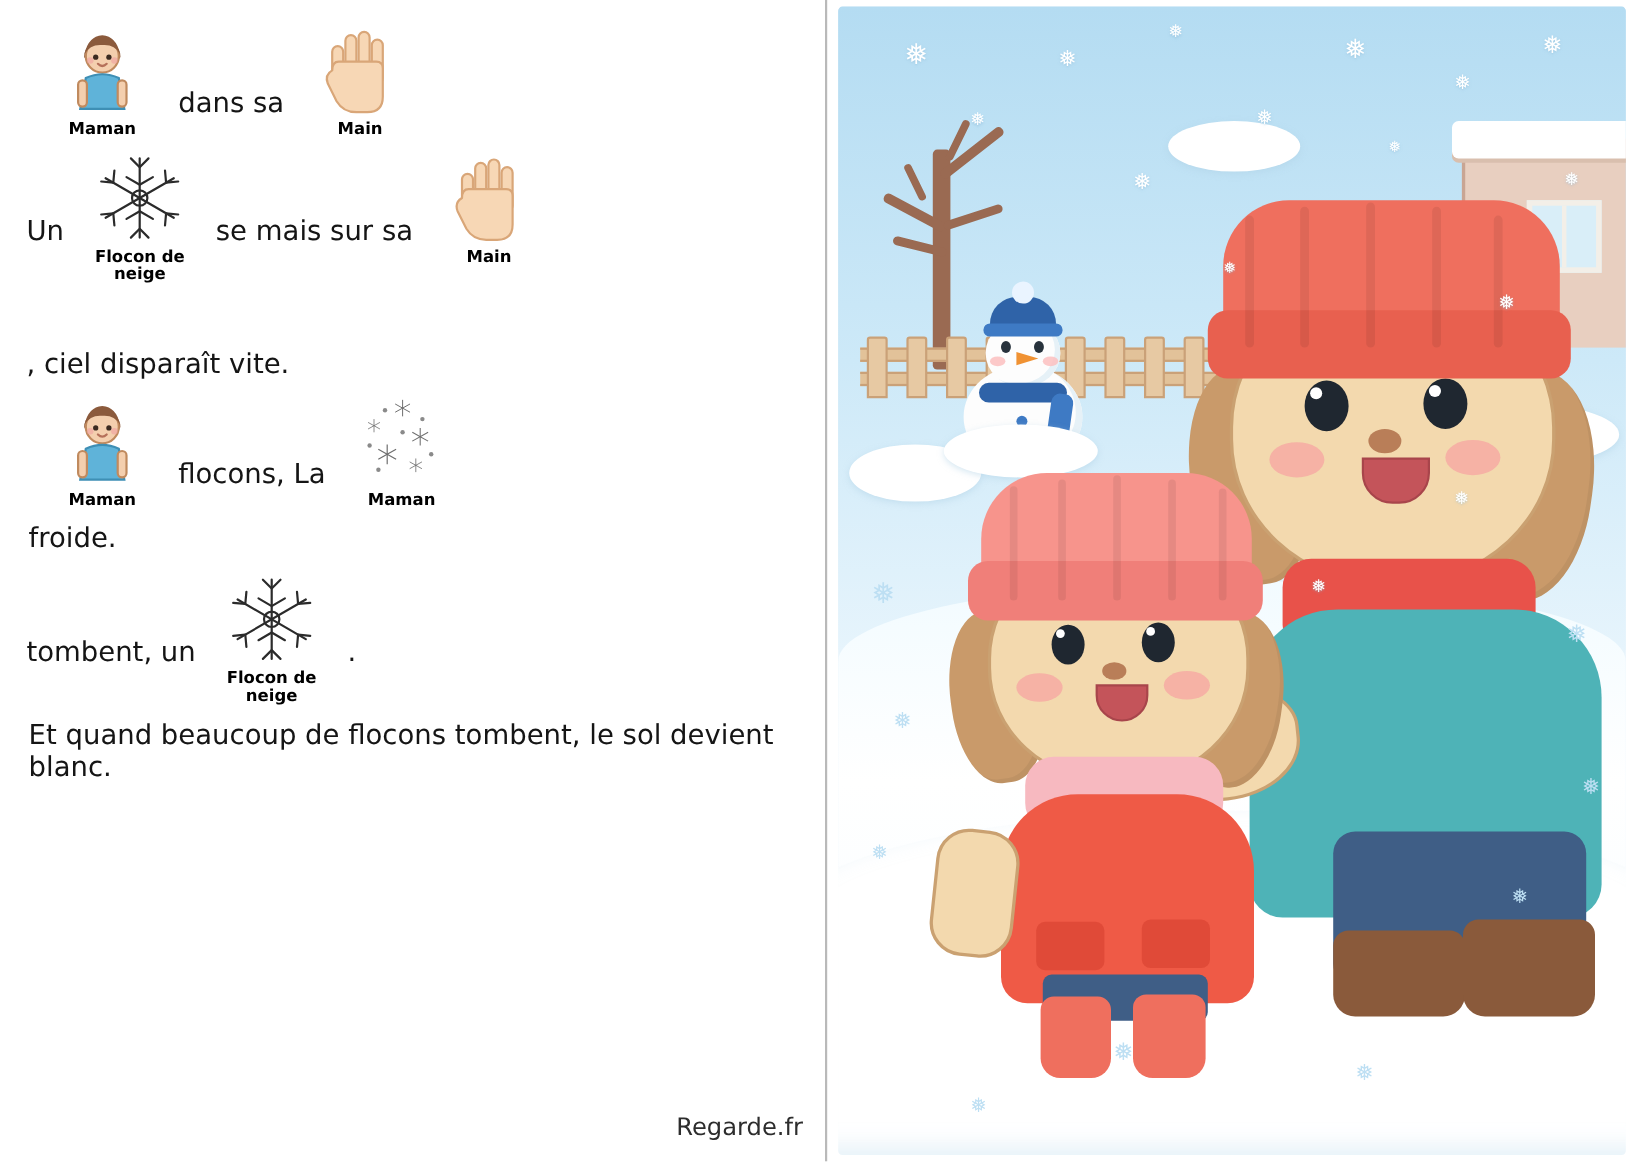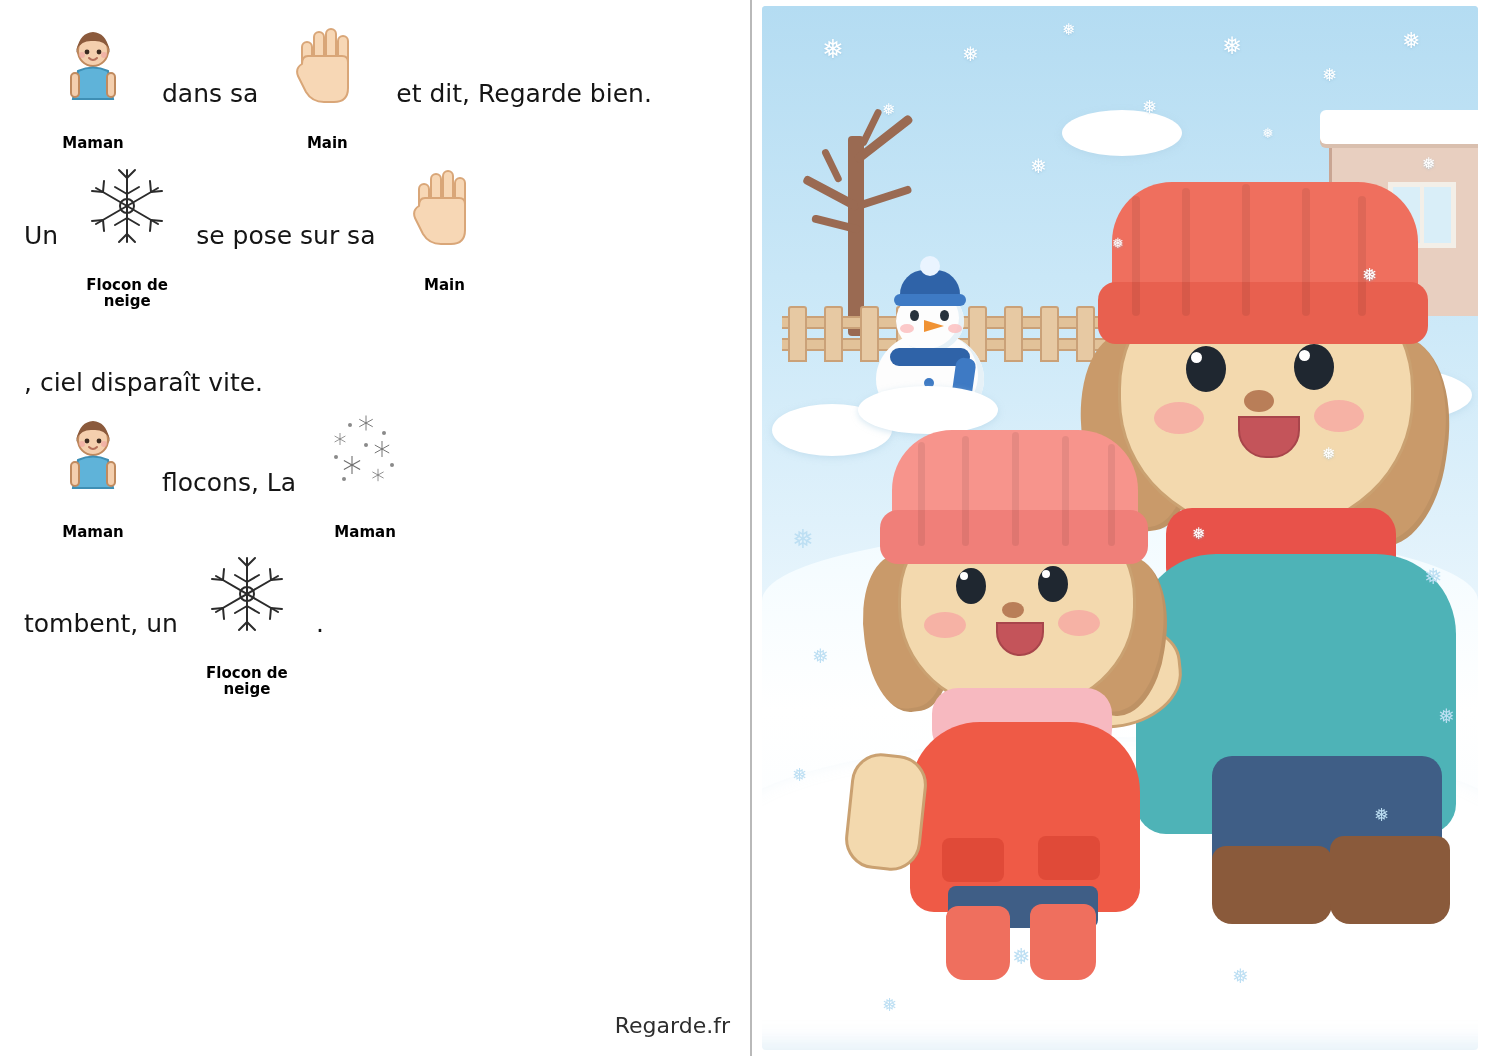--- a/index.html
+++ b/index.html
@@ -54,21 +54,20 @@
     margin-top: 58px;
   }
   
   .picto {
     display: inline-flex;
     flex-direction: column;
     align-items: center;
     justify-content: flex-start;
     width: 118px;
     margin: 0 10px;
-    gap: 26px;
   }
   .picto .art {
     height: 88px;
     display: flex;
     align-items: center;
     justify-content: center;
   }
   .picto .cap {
     font-family: "DejaVu Sans", sans-serif;
     font-weight: bold;
@@ -287,21 +286,20 @@
               <rect x="8" y="18" width="10" height="34" rx="5"></rect>
               <rect x="20" y="8" width="10" height="44" rx="5"></rect>
               <rect x="32" y="5" width="10" height="47" rx="5"></rect>
               <rect x="44" y="12" width="10" height="40" rx="5"></rect>
               <path d="M8 40 q-7 4 -4 12 l8 16 q6 10 18 10 h10 q14 0 14 -14 V38 q0 -6 -6 -6 H14 q-6 0 -6 8z"></path>
             </g>
           </svg>
         </div>
         <div class="cap">Main</div>
       </div>
-      <span class="txt">et dit, Regarde bien.</span>
     </div>
 
     <div class="story-line">
       <span class="txt">Un</span>
       <div class="picto">
         <div class="art">
           <svg width="92" height="84" viewBox="0 0 92 84">
             <g stroke="#2b2b2b" stroke-width="2" fill="none" stroke-linecap="round">
               <line x1="46" y1="6" x2="46" y2="78"></line>
               <line x1="15" y1="24" x2="77" y2="60"></line>
@@ -309,21 +307,21 @@
               <path d="M46 14 l-8 -8 M46 14 l8 -8 M46 70 l-8 8 M46 70 l8 8"></path>
               <path d="M22 28 l-11 -1 M22 28 l1 -11 M70 56 l11 1 M70 56 l-1 11"></path>
               <path d="M22 56 l-11 1 M22 56 l1 11 M70 28 l11 -1 M70 28 l-1 -11"></path>
               <path d="M46 30 l-12 -7 M46 30 l12 -7 M46 54 l-12 7 M46 54 l12 7"></path>
               <circle cx="46" cy="42" r="7"></circle>
             </g>
           </svg>
         </div>
         <div class="cap">Flocon de neige</div>
       </div>
-      <span class="txt">se pose sur sa</span>
+      <span class="txt">se mais sur sa</span>
       <div class="picto">
         <div class="art">
           <svg width="66" height="80" viewBox="0 0 66 80">
             <g fill="#f7d7b5" stroke="#d9a678" stroke-width="2" stroke-linejoin="round">
               <rect x="8" y="18" width="10" height="34" rx="5"></rect>
               <rect x="20" y="8" width="10" height="44" rx="5"></rect>
               <rect x="32" y="5" width="10" height="47" rx="5"></rect>
               <rect x="44" y="12" width="10" height="40" rx="5"></rect>
               <path d="M8 40 q-7 4 -4 12 l8 16 q6 10 18 10 h10 q14 0 14 -14 V38 q0 -6 -6 -6 H14 q-6 0 -6 8z"></path>
             </g>
@@ -391,20 +389,21 @@
               <circle cx="44" cy="36" r="2"></circle>
               <circle cx="70" cy="56" r="2"></circle>
               <circle cx="22" cy="70" r="2"></circle>
             </g>
           </svg>
         </div>
         <div class="cap">Maman</div>
       </div>
     </div>
 
+    <p class="plain-line">froide.</p>
 
     <div class="story-line" style="margin-top:4px;">
       <span class="txt">tombent, un</span>
       <div class="picto">
         <div class="art">
           <svg width="92" height="84" viewBox="0 0 92 84">
             <g stroke="#2b2b2b" stroke-width="2" fill="none" stroke-linecap="round">
               <line x1="46" y1="6" x2="46" y2="78"></line>
               <line x1="15" y1="24" x2="77" y2="60"></line>
               <line x1="15" y1="60" x2="77" y2="24"></line>
@@ -414,20 +413,21 @@
               <path d="M46 30 l-12 -7 M46 30 l12 -7 M46 54 l-12 7 M46 54 l12 7"></path>
               <circle cx="46" cy="42" r="7"></circle>
             </g>
           </svg>
         </div>
         <div class="cap">Flocon de neige</div>
       </div>
       <span class="txt">.</span>
     </div>
 
+    <p class="plain-line">Et quand beaucoup de flocons tombent, le sol devient blanc.</p>
 
     <div class="footer-brand">Regarde.fr</div>
   </div>
 
   <div class="divider"></div>
 
   <div class="art-pane">
     <div class="illustration">
       <div class="sky-band"></div>
 

